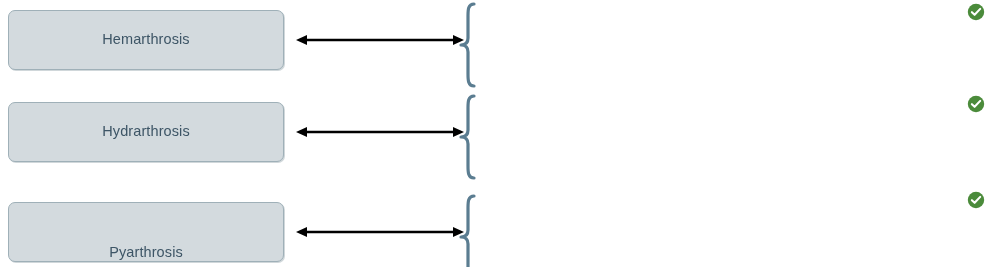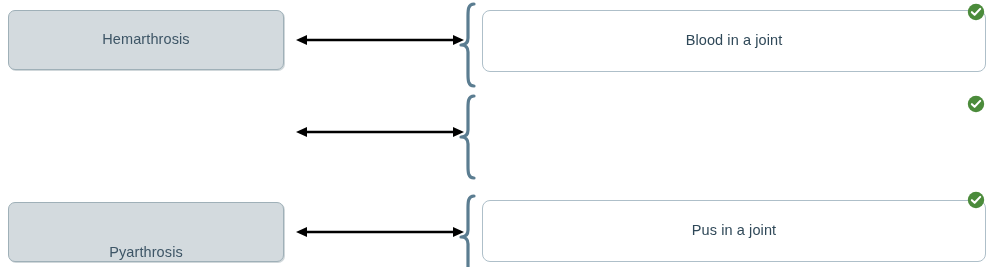--- a/index.html
+++ b/index.html
@@ -123,34 +123,34 @@
         <polygon points="168,9 157,4 157,14" fill="#000000"></polygon>
       </svg>
     </div>
 
     <div class="brace">
       <svg width="24" height="86" viewBox="0 0 24 86">
         <path d="M16 2 C10 2 10 8 10 14 L10 36 C10 41 7 43 3 43 C7 43 10 45 10 50 L10 72 C10 78 10 84 16 84" fill="none" stroke="#5b7d91" stroke-width="3.2" stroke-linecap="round" stroke-linejoin="round"></path>
       </svg>
     </div>
 
-    <div class="definition-card">
-      <span class="definition-card-label">Blood in a joint</span>
-    </div>
 
     <div class="correct-badge">
       <svg width="18" height="18" viewBox="0 0 18 18">
         <circle cx="9" cy="9" r="8.2" fill="#4b8b3b"></circle>
         <path d="M4.9 9.2 L7.6 11.8 L13.2 5.9" fill="none" stroke="#ffffff" stroke-width="2.1" stroke-linecap="round" stroke-linejoin="round"></path>
       </svg>
     </div>
   </div>
 
   <div class="match-row" style="top:92px;">
 
+    <div class="term-card">
+      <span class="term-card-label">Hydrarthrosis</span>
+    </div>
 
     <div class="connector">
       <svg width="168" height="18" viewBox="0 0 168 18">
         <line x1="9" y1="9" x2="159" y2="9" stroke="#000000" stroke-width="2.4"></line>
         <polygon points="0,9 11,4 11,14" fill="#000000"></polygon>
         <polygon points="168,9 157,4 157,14" fill="#000000"></polygon>
       </svg>
     </div>
 
     <div class="brace">
@@ -181,23 +181,20 @@
         <polygon points="168,9 157,4 157,14" fill="#000000"></polygon>
       </svg>
     </div>
 
     <div class="brace" style="top:4px;">
       <svg width="24" height="86" viewBox="0 0 24 86">
         <path d="M16 2 C10 2 10 8 10 14 L10 36 C10 41 7 43 3 43 C7 43 10 45 10 50 L10 72 C10 78 10 84 16 84" fill="none" stroke="#5b7d91" stroke-width="3.2" stroke-linecap="round" stroke-linejoin="round"></path>
       </svg>
     </div>
 
-    <div class="definition-card">
-      <span class="definition-card-label">Pus in a joint</span>
-    </div>
 
     <div class="correct-badge" style="top:1px;">
       <svg width="18" height="18" viewBox="0 0 18 18">
         <circle cx="9" cy="9" r="8.2" fill="#4b8b3b"></circle>
         <path d="M4.9 9.2 L7.6 11.8 L13.2 5.9" fill="none" stroke="#ffffff" stroke-width="2.1" stroke-linecap="round" stroke-linejoin="round"></path>
       </svg>
     </div>
   </div>
 
 </div>

